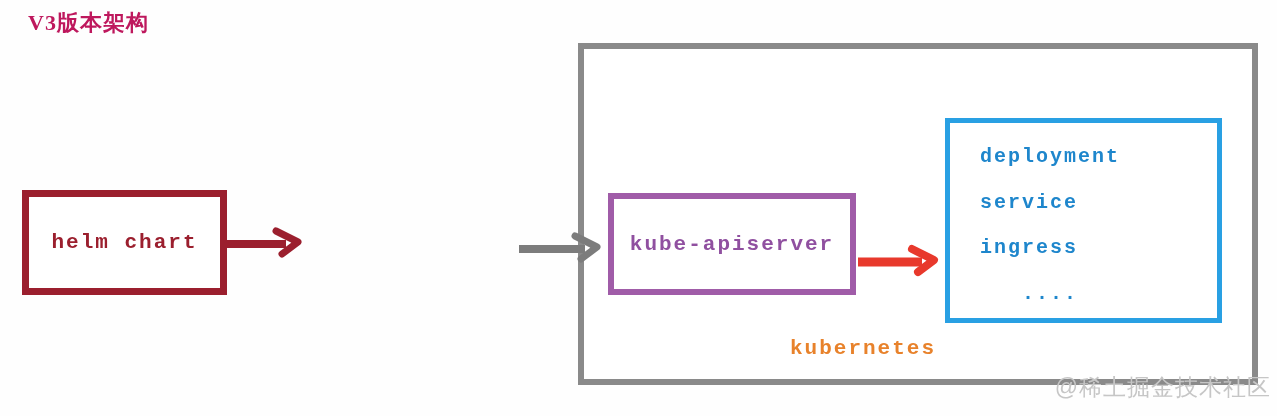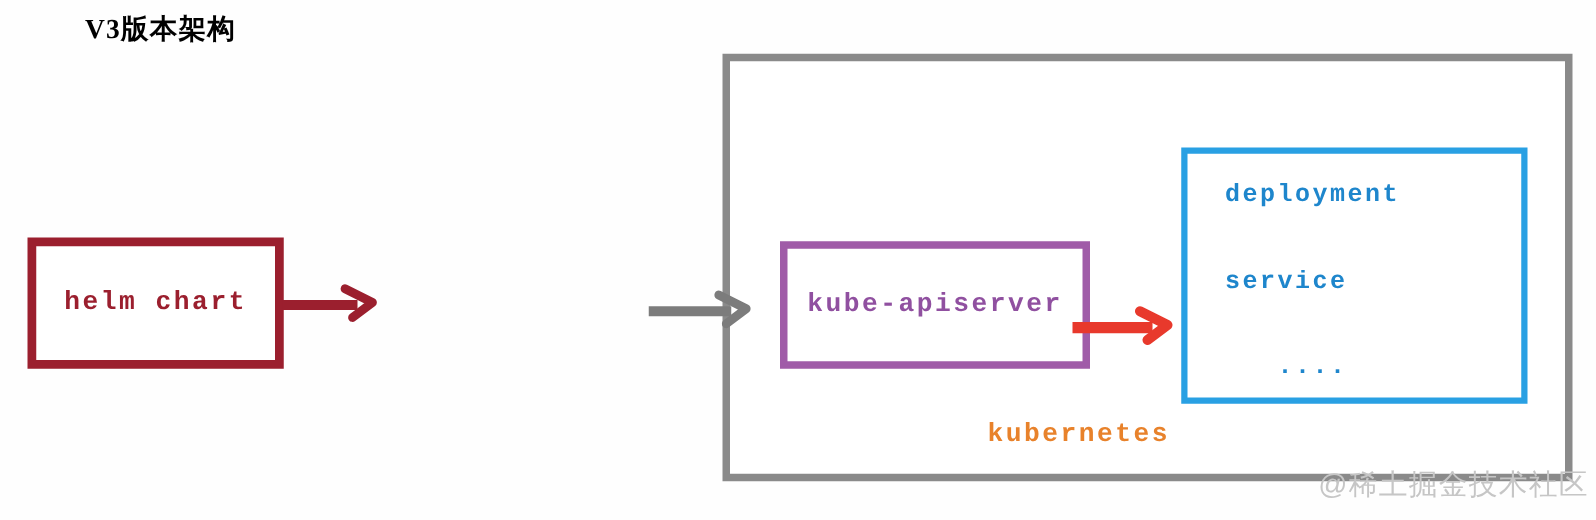--- a/index.html
+++ b/index.html
@@ -6,44 +6,43 @@
   .canvas{
     position:relative;
     width:1277px;height:416px;
     background:#fefefe;
     overflow:hidden;
     font-family:"Liberation Mono","DejaVu Sans Mono",monospace;
   }
   .diagram-title{
     position:absolute;left:28px;top:8px;
     font-family:"Liberation Serif","DejaVu Serif",serif;
-    font-weight:bold;font-size:22px;color:#000000;
+    font-weight:bold;font-size:22px;color:#be185d;
     letter-spacing:1px;
-    margin-left:40px;
   }
   .node{
     position:absolute;display:flex;align-items:center;justify-content:center;
     background:#ffffff;box-sizing:border-box;
     font-weight:bold;font-size:21px;letter-spacing:2px;
   }
   .helm-box{
     left:22px;top:190px;width:205px;height:105px;
     border:7px solid #9b1f2e;color:#9b1f2e;font-family:Liberation Mono, monospace;
   }
   .kubeconfig-box{
     left:313px;top:188px;width:207px;height:102px;
     border:6px solid #7c7c7c;color:#6e6e6e;
   }
   .k8s-container{
     position:absolute;left:578px;top:43px;width:680px;height:342px;
     border:6px solid #8a8a8a;box-sizing:border-box;background:#ffffff;
   }
   .apiserver-box{
     left:608px;top:193px;width:248px;height:102px;
-    border:6px solid #a05ca8;color:#9050a0;margin-left:16px;
+    border:6px solid #a05ca8;color:#9050a0;
   }
   .resources-box{
     position:absolute;left:945px;top:118px;width:277px;height:205px;
     border:5px solid #29a0e3;box-sizing:border-box;background:#ffffff;
     display:flex;flex-direction:column;justify-content:space-between;
     padding:24px 10px 14px 30px;color:#1e86cc;
     font-weight:bold;font-size:20px;letter-spacing:2px;
   }
   .resources-box .res-item{line-height:1;}
   .resources-box .res-dots{margin-left:42px;}
@@ -87,20 +86,21 @@
   </div>
 
   <svg class="arrow" style="left:856px;top:244px;" width="88" height="34" viewBox="0 0 88 34">
     <line x1="2" y1="18" x2="66" y2="18" stroke="#e8392c" stroke-width="9"></line>
     <path d="M56 5 L78 16 L62 28" fill="none" stroke="#e8392c" stroke-width="8" stroke-linecap="round" stroke-linejoin="round"></path>
   </svg>
 
   <div class="resources-box">
     <div class="res-item">deployment</div>
     <div class="res-item">service</div>
+    <div class="res-item">ingress</div>
     <div class="res-item res-dots">....</div>
   </div>
 
   <div class="k8s-label">kubernetes</div>
 
   <div class="watermark">@稀土掘金技术社区</div>
 
 </div>
 
 </body></html>

